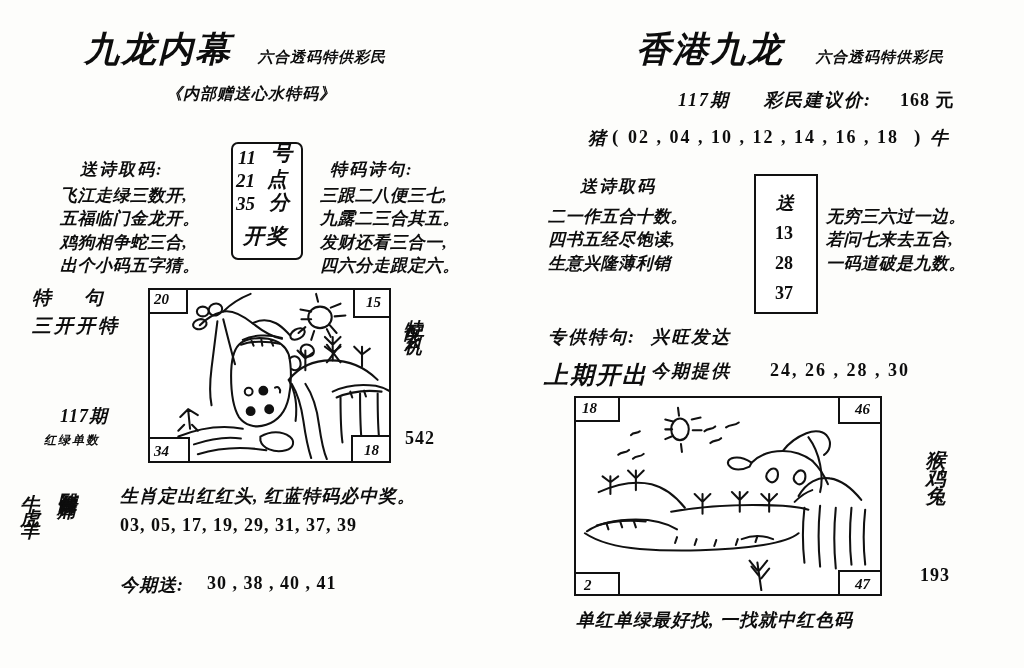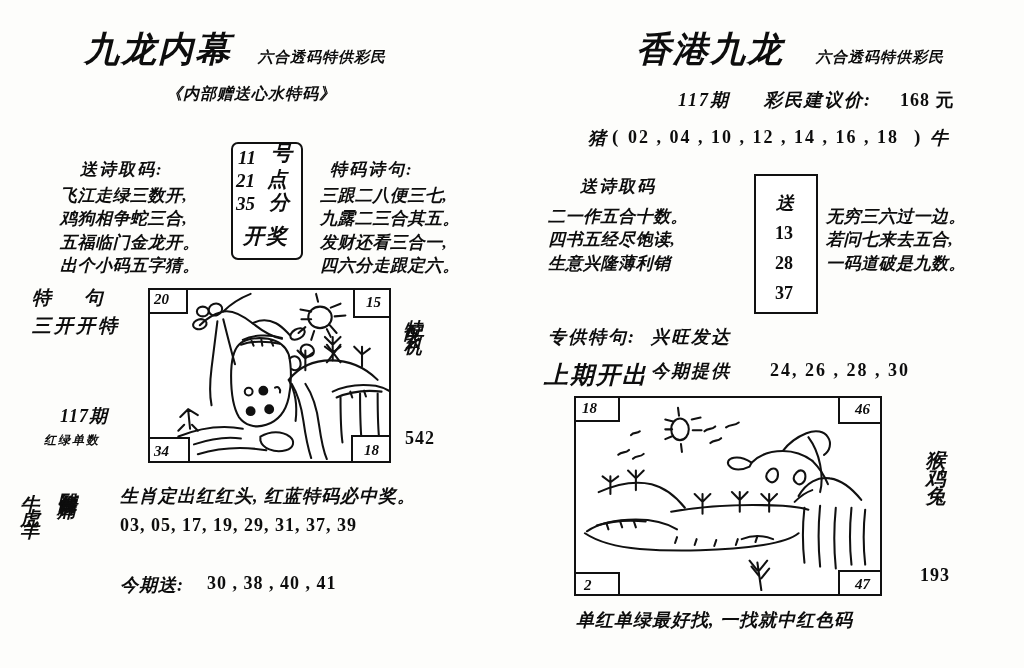--- a/index.html
+++ b/index.html
@@ -124,22 +124,22 @@
     <div class="abs masthead" style="left:84px;top:26px;">九龙内幕</div>
 
     <div class="abs masthead-sub" style="left:258px;top:48px;">六合透码特供彩民</div>
 
     <div class="abs subtitle" style="left:166px;top:84px;">《内部赠送心水特码》</div>
 
     <div class="abs label" style="left:80px;top:158px;">送诗取码:</div>
 
     <div class="abs poem" style="left:60px;top:184px;">
       <div>飞江走绿三数开,</div>
+      <div>五福临门金龙开。</div>
       <div>鸡狗相争蛇三合,</div>
-      <div>五福临门金龙开。</div>
       <div>出个小码五字猜。</div>
     </div>
 
     <div class="timebox" style="left:231px;top:142px;width:72px;height:118px;border-radius:7px;">
       <div class="abs row" style="left:5px;top:4px;">11</div>
       <div class="abs row" style="left:38px;top:-1px;font-size:21px;">号</div>
       <div class="abs row" style="left:3px;top:27px;">21</div>
       <div class="abs row" style="left:34px;top:25px;font-size:20px;">点</div>
       <div class="abs row" style="left:3px;top:50px;">35</div>
       <div class="abs row" style="left:36px;top:48px;font-size:20px;">分</div>

